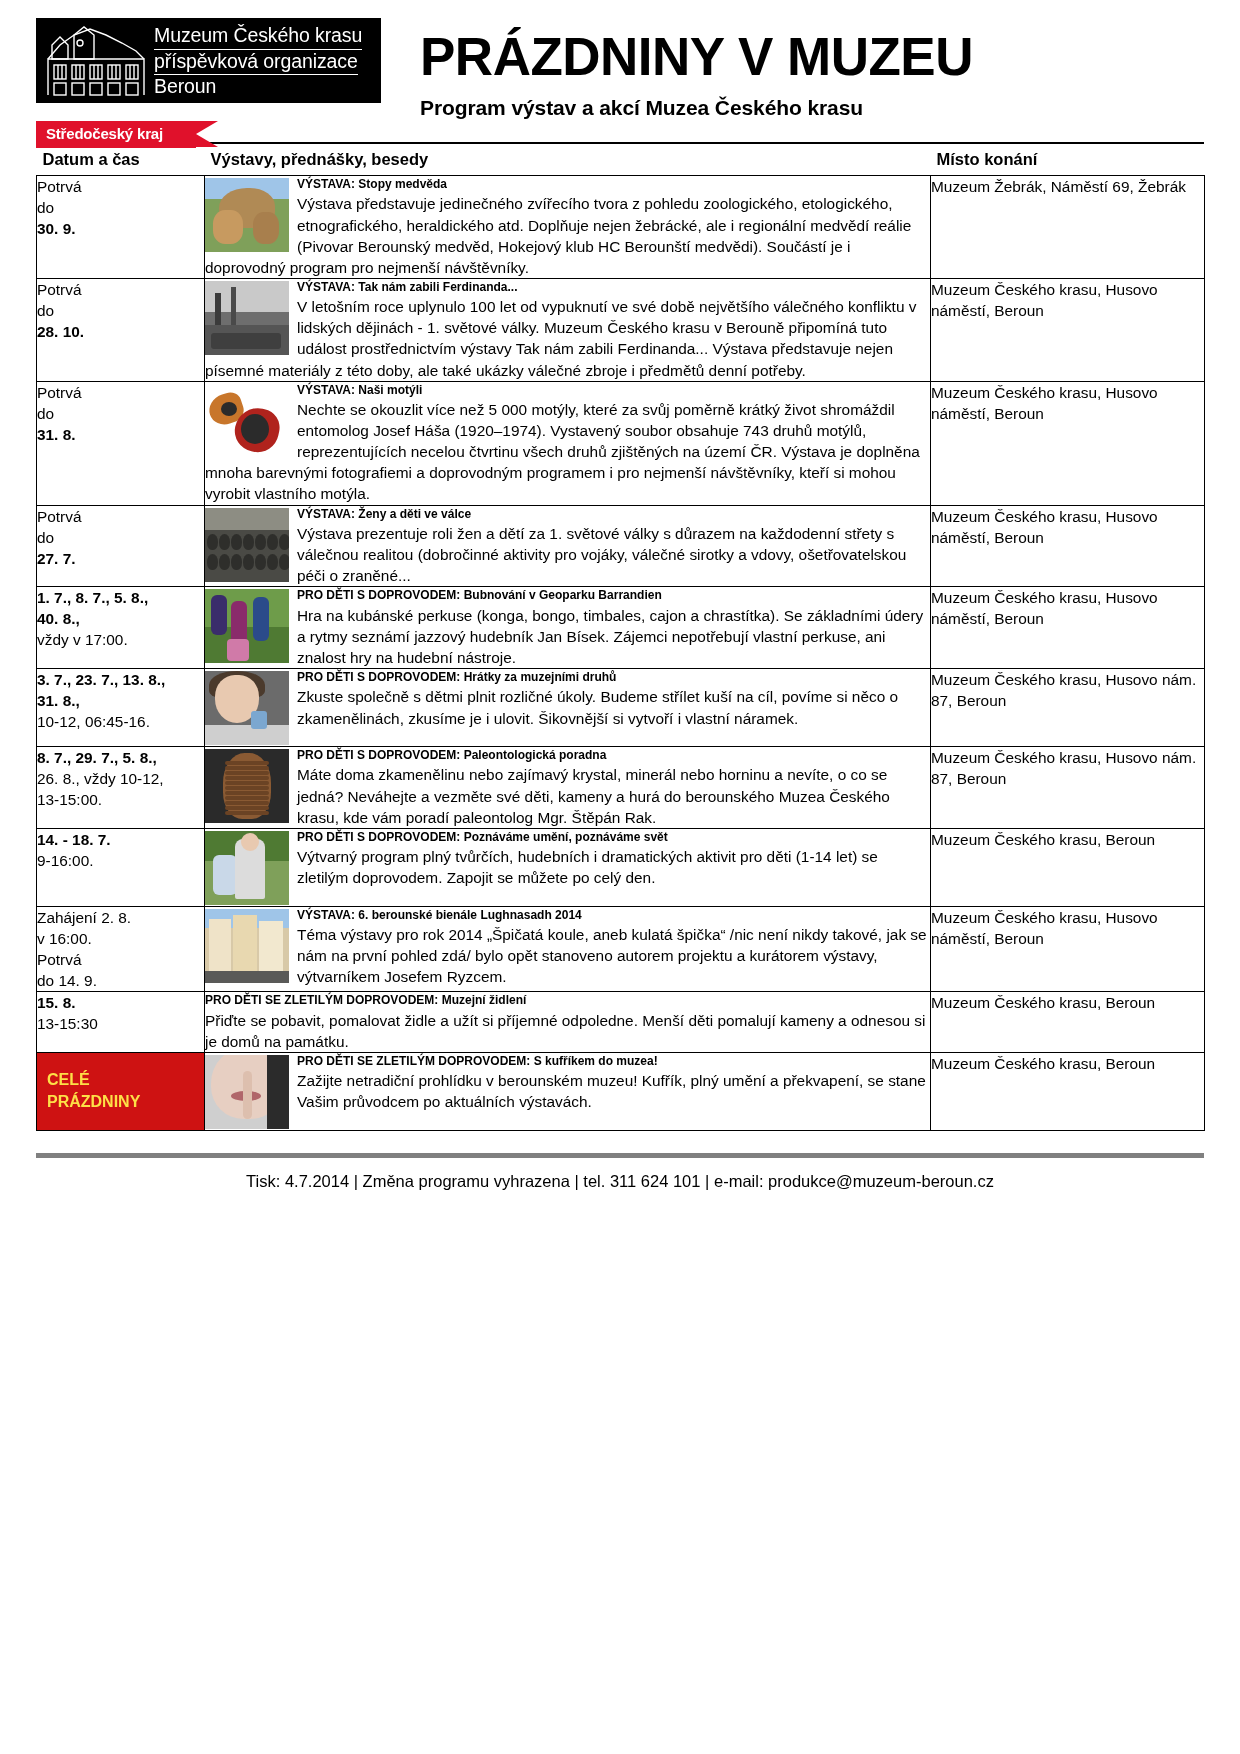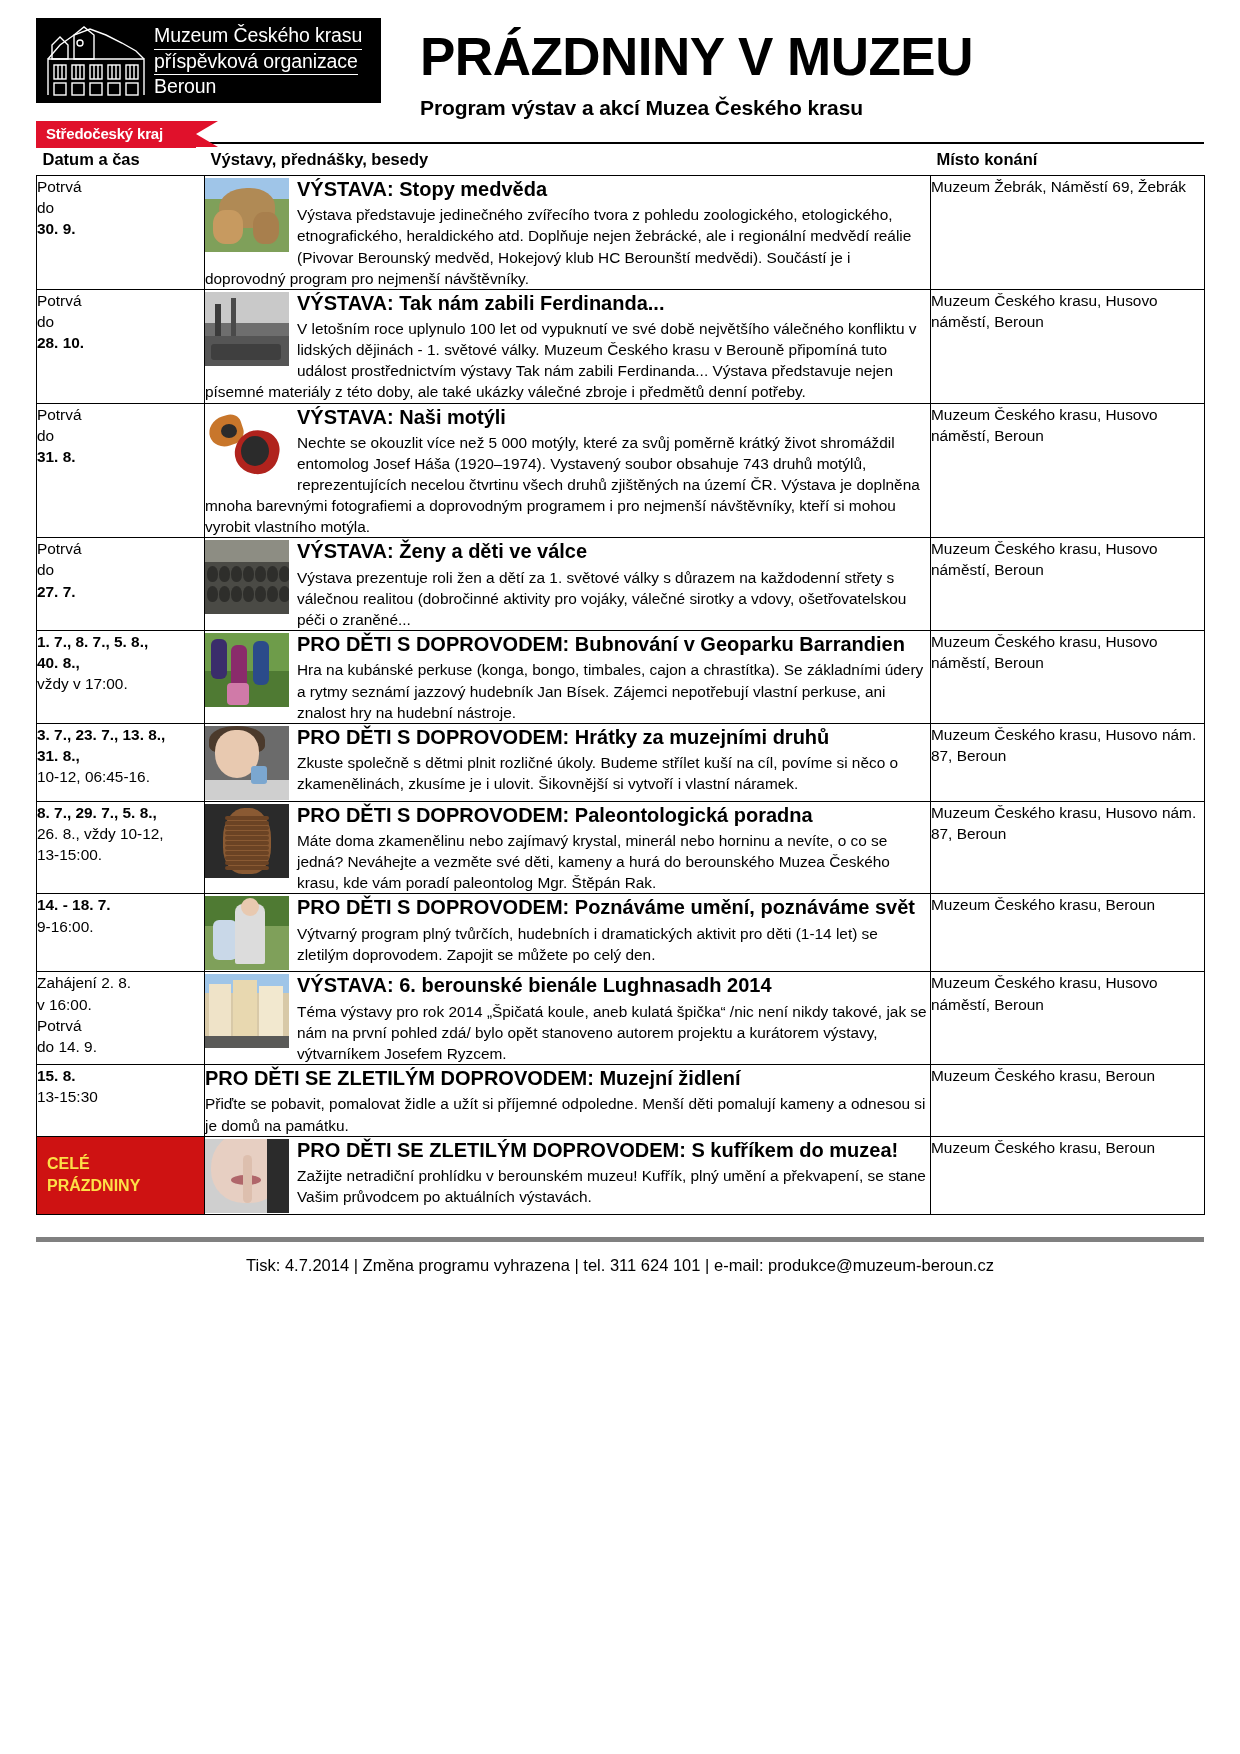--- a/index.html
+++ b/index.html
@@ -173,21 +173,21 @@
   td.body {
     padding: 7px 8px 7px 8px;
     position: relative;
   }
   td.place {
     padding: 26px 6px 6px 8px;
     line-height: 1.45;
   }
   .ev-title {
     font-weight: bold;
-    font-size: 20px;
+    font-size: 12px;
     margin-bottom: 1px;
   }
   .ev-text { font-size: 15.4px; }
   .thumb {
     float: left;
     width: 84px; height: 74px;
     margin: 2px 8px 1px 0;
     border: 0;
     background-size: cover;
     background-position: center;

